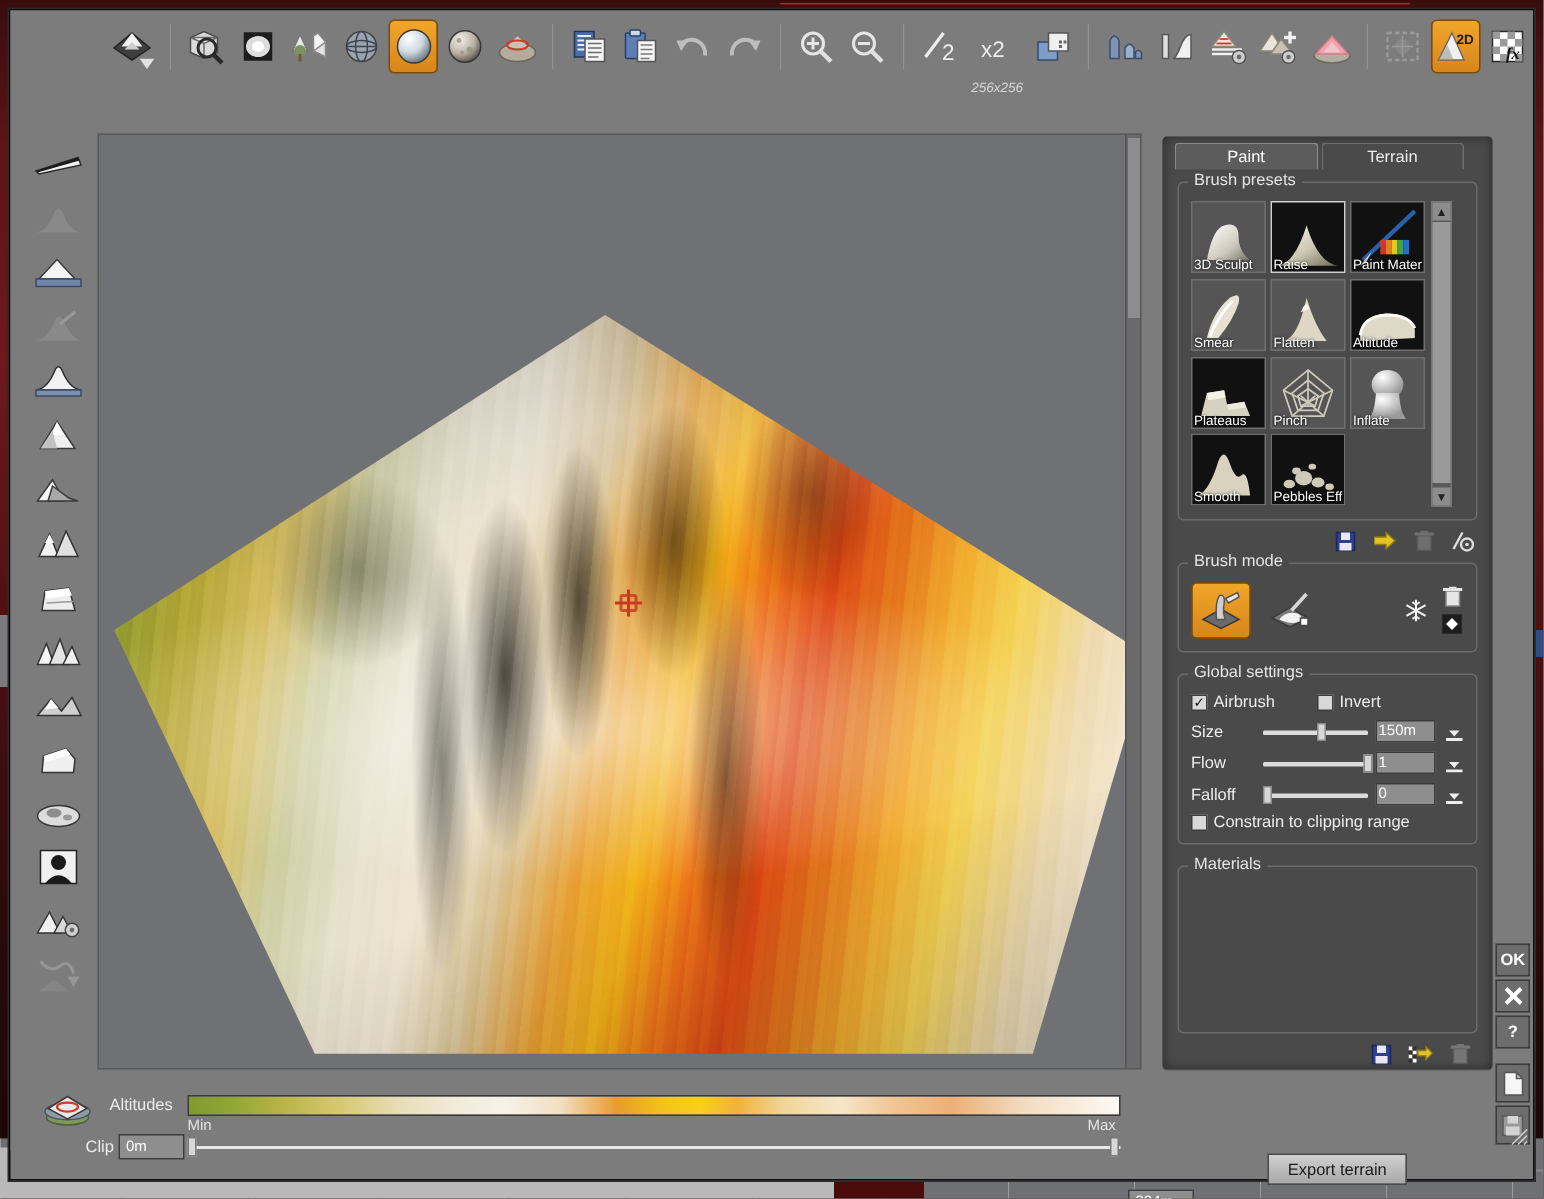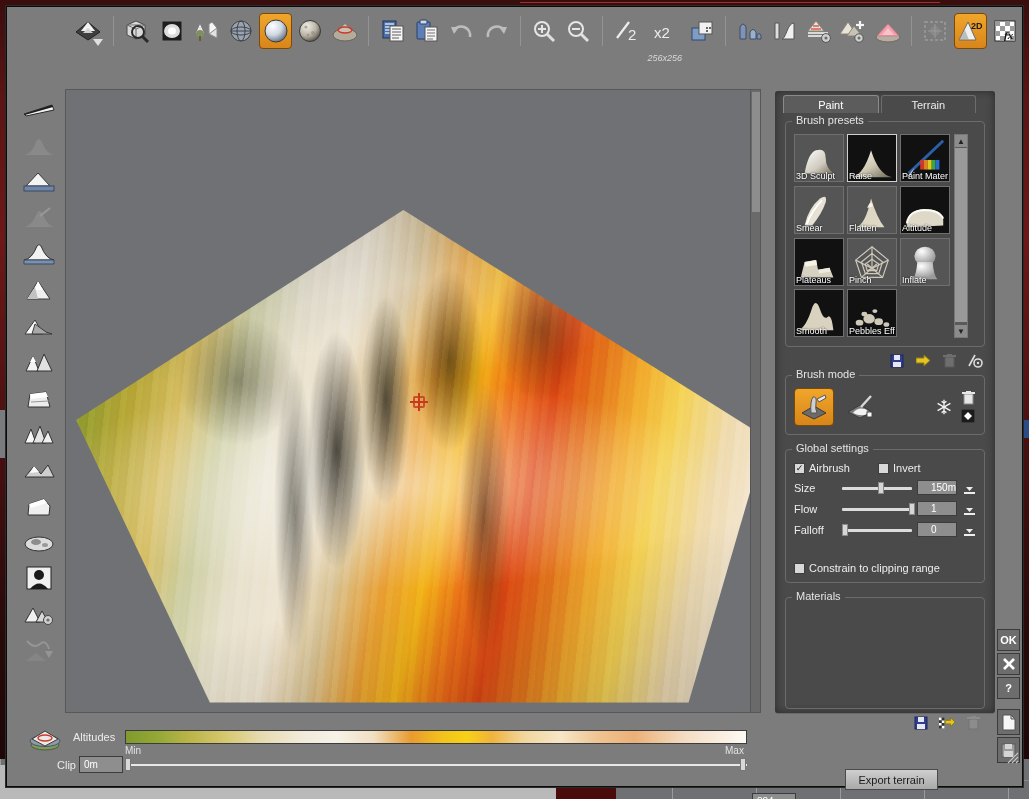--- a/index.html
+++ b/index.html
@@ -197,21 +197,21 @@
   .gs-row { display:flex; align-items:center; margin-top:6px; }
   .gs-label { width:48px; font-size:11px; color:#ededed; }
   .slider { position:relative; flex:1; height:14px; margin-right:5px; }
   .slider .track { position:absolute; top:6px; left:0; right:0; height:3px; background:#dcdcdc; border-radius:1px; }
   .slider .knob {
     position:absolute; top:1px; width:6px; height:12px; background:#d6d6d6;
     border:1px solid #8a8a8a;
   }
   .numbox {
     width:40px; height:15px; background:#8e8e8e; border:1px solid #3c3c3c;
-    color:#ffffff; font-size:10px; padding:0 13px; line-height:14px;
+    color:#ffffff; font-size:10px; padding:0 1px; line-height:14px;
   }
   .dl-ic { width:14px; margin-left:5px; display:flex; justify-content:center; cursor:pointer; }
   .chk-row { display:flex; align-items:center; gap:4px; font-size:11px; color:#ededed; }
   .chk {
     width:11px; height:11px; background:#d8d8d8; border:1px solid #3d3d3d;
     display:flex; align-items:center; justify-content:center;
     font-size:9px; color:#111; line-height:1;
   }
   .mat-row { display:flex; align-items:center; gap:8px; }
   .mat-btn {
@@ -972,21 +972,21 @@
           </div>
           <div class="numbox">0</div>
           <div class="dl-ic">
             <svg width="13" height="13" viewBox="0 0 13 13" fill="#ededed">
               <polygon points="6.5,1 6.5,6 3,6 6.5,10 10,6 6.5,6"></polygon>
                 <rect x="1" y="11" width="11" height="2"></rect>
             </svg>
           </div>
         </div>
 
-        <div class="chk-row" style="margin-top:25px;">
+        <div class="chk-row" style="margin-top:5px;">
           <span class="chk"></span>
           <span>Constrain to clipping range</span>
         </div>
       </div>
 
       <div class="grp" style="margin-top:14px;height:112px;">
         <div class="grp-title">Materials</div>
       </div>
 
       <div class="mat-actions">

